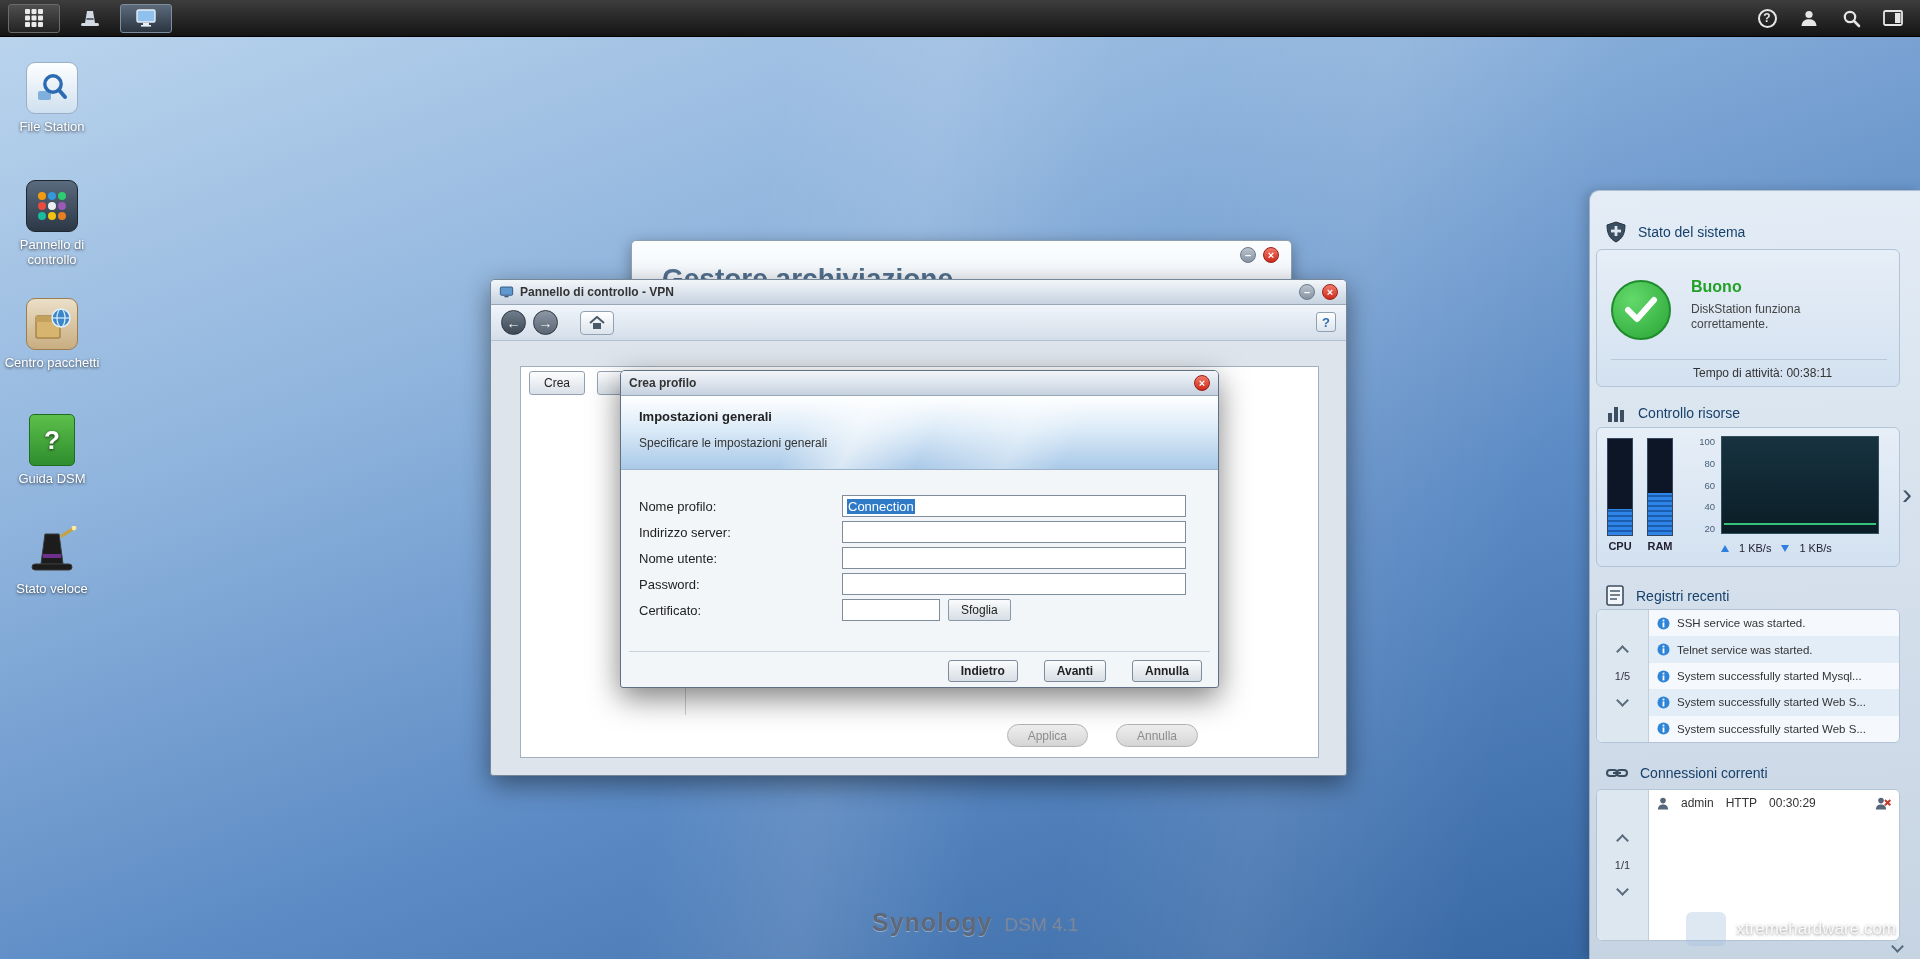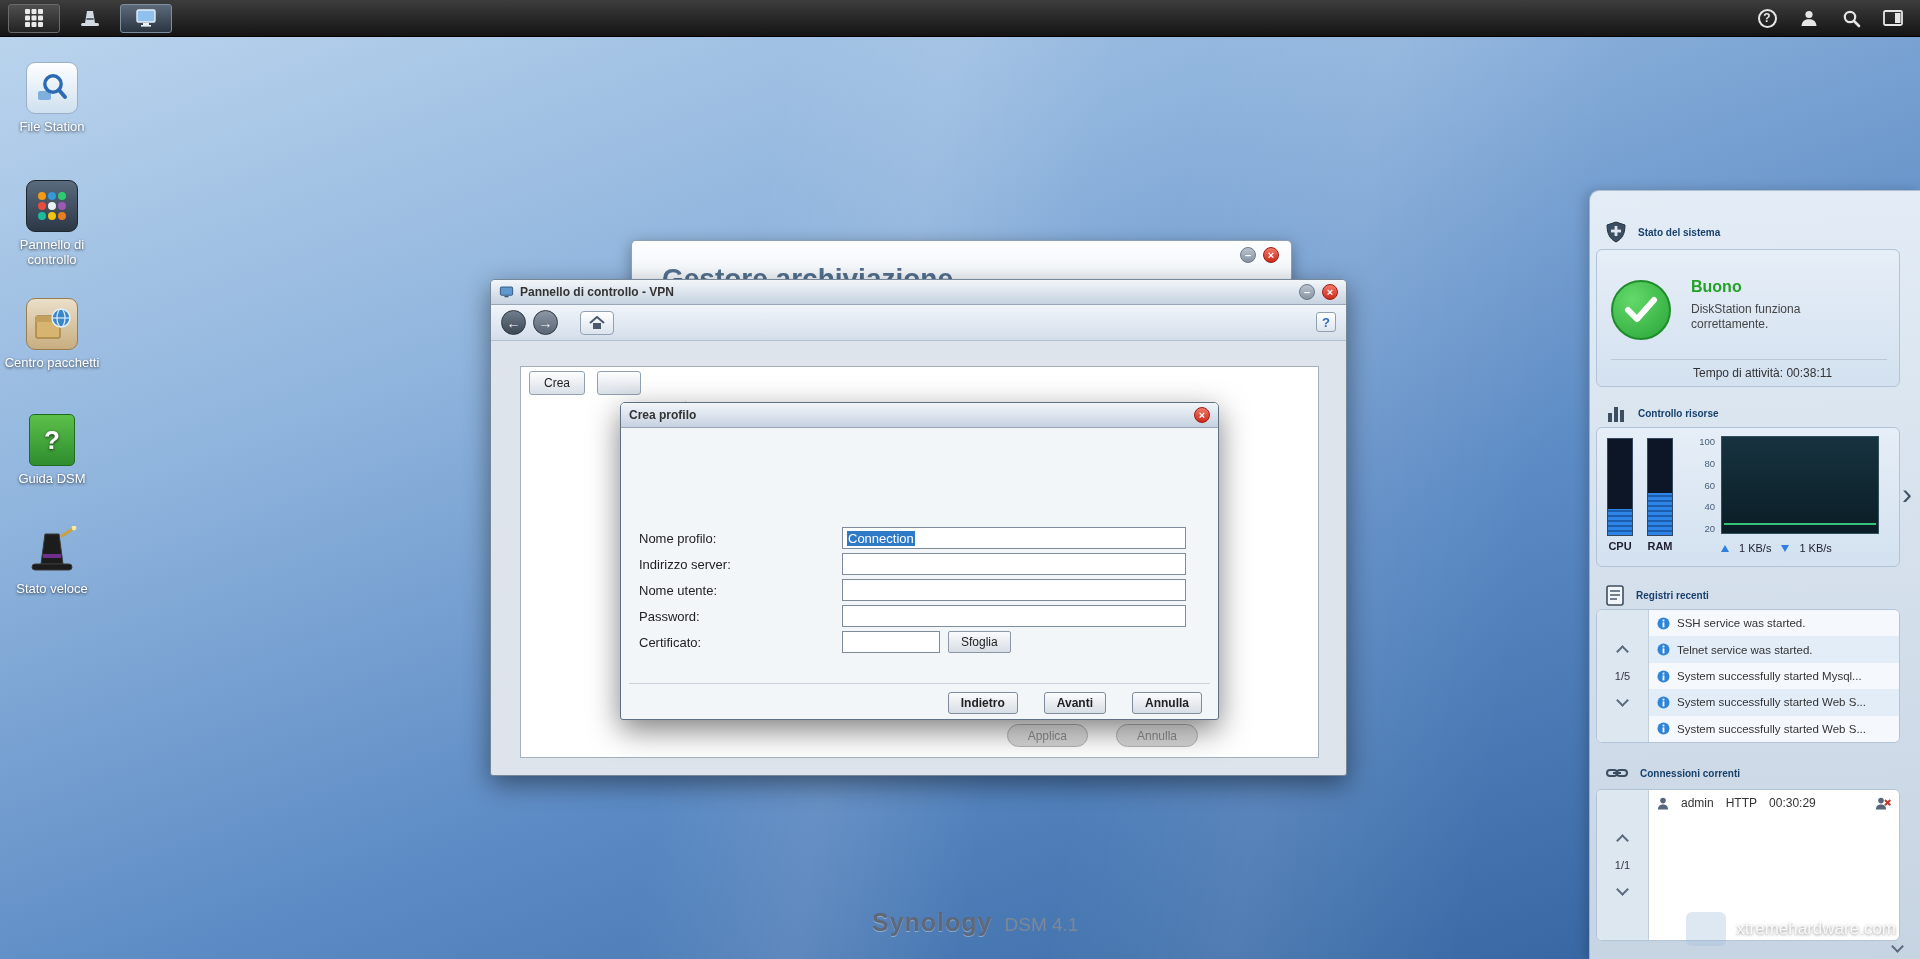--- a/index.html
+++ b/index.html
@@ -77,21 +77,21 @@
   .tab-btn { position:absolute; height:24px; padding:0 14px; font-size:12px; color:#222;
     background:linear-gradient(#fdfdfe,#d9e0e8); border:1px solid #93a2b2; border-radius:3px;
     display:flex; align-items:center; cursor:pointer; }
   .list-col { position:absolute; left:0; top:34px; bottom:42px; width:165px; border-right:1px solid #c8d1db; }
   .pill-btn { position:absolute; height:23px; padding:0 20px; font-size:12px; color:#8d8d8d;
     background:linear-gradient(#f0f0f0,#d4d4d4); border:1px solid #b3b3b3; border-radius:12px;
     display:flex; align-items:center; cursor:pointer; }
 
   
   .dialog { left:620px; top:370px; width:599px; height:318px; z-index:3;
-    background:#f3f6f9; border:1px solid #5f7084; box-shadow:0 10px 30px rgba(0,0,0,.5);margin-top:32px; }
+    background:#f3f6f9; border:1px solid #5f7084; box-shadow:0 10px 30px rgba(0,0,0,.5); }
   .dlg-band { position:relative; height:74px; border-bottom:1px solid #9db3c9; overflow:hidden;
     background:linear-gradient(180deg,#ffffff 0%,#dcebf8 45%,#a9c9e8 100%); }
   .dlg-band:after { content:""; position:absolute; inset:0;
     background:linear-gradient(115deg, transparent 30%, rgba(255,255,255,.55) 40%, transparent 52%, rgba(255,255,255,.35) 66%, transparent 75%); }
   .dlg-band .t1 { position:absolute; left:18px; top:13px; font-size:13px; font-weight:bold; color:#222; z-index:1; }
   .dlg-band .t2 { position:absolute; left:18px; top:40px; font-size:12px; color:#333; z-index:1; }
   .frow { position:absolute; left:18px; right:18px; height:24px; display:flex; align-items:center; }
   .frow label { font-size:13px; color:#222; }
   .finput { position:absolute; left:203px; width:344px; height:22px; border:1px solid #7e8c9c;
     background:#fff; font-size:13px; padding:1px 4px; font-family:"Liberation Sans", sans-serif; display:flex; align-items:center; }
@@ -106,21 +106,21 @@
   .dlg-btn { height:22px; padding:0 12px; font-size:12px; color:#222;
     background:linear-gradient(#fbfcfd,#d7dee5); border:1px solid #7e8c9c; border-radius:3px;
     display:flex; align-items:center; cursor:pointer; }
 
   
   .widgets { position:absolute; left:1589px; top:190px; width:331px; bottom:0; z-index:2;
     background:linear-gradient(180deg, rgba(231,239,247,.97), rgba(203,215,228,.97));
     border-left:1px solid #9fb0c2; border-top:1px solid #aebfd0; border-top-left-radius:10px;
     box-shadow:-4px 0 12px rgba(0,0,0,.18); }
   .w-header { position:absolute; left:16px; display:flex; align-items:center; gap:12px; }
-  .w-header span { font-size:10px; font-weight:bold; color:#17406b; }
+  .w-header span { font-size:14px; font-weight:normal; color:#17406b; }
   .w-box { position:absolute; left:6px; width:304px; border:1px solid #b2c4d6; border-radius:6px;
     background:linear-gradient(#e6eef7,#d3e1f0); }
   .w-box.white { background:#fff; overflow:hidden; }
   .status-circle { position:absolute; left:14px; top:30px; width:60px; height:60px; border-radius:50%;
     background:radial-gradient(circle at 35% 30%, #63d96a, #2aa437); border:2px solid #1f8c2c;
     display:flex; align-items:center; justify-content:center; }
   .buono { position:absolute; left:94px; top:28px; font-size:16px; font-weight:bold; color:#23a126; }
   .sdesc { position:absolute; left:94px; top:52px; font-size:12px; color:#444; line-height:15px; }
   .uptime { position:absolute; left:14px; right:12px; bottom:6px; border-top:1px solid rgba(130,150,170,.35);
     padding:6px 0 0 82px; font-size:12px; color:#333; }
@@ -332,20 +332,24 @@
     </div>
   </div>
 
   <div class="win dialog">
     <div class="titlebar">
       <span>Crea profilo</span>
       <div class="win-ctrls">
         <div class="cbtn red">×</div>
       </div>
     </div>
+    <div class="dlg-band">
+      <div class="t1">Impostazioni generali</div>
+      <div class="t2">Specificare le impostazioni generali</div>
+    </div>
 
     <div class="frow" style="top:123px">
       <label>Nome profilo:</label>
       <div class="finput">
         <span class="sel">Connection</span>
       </div>
     </div>
     <div class="frow" style="top:149px">
       <label>Indirizzo server:</label>
       <input class="finput" style="">

